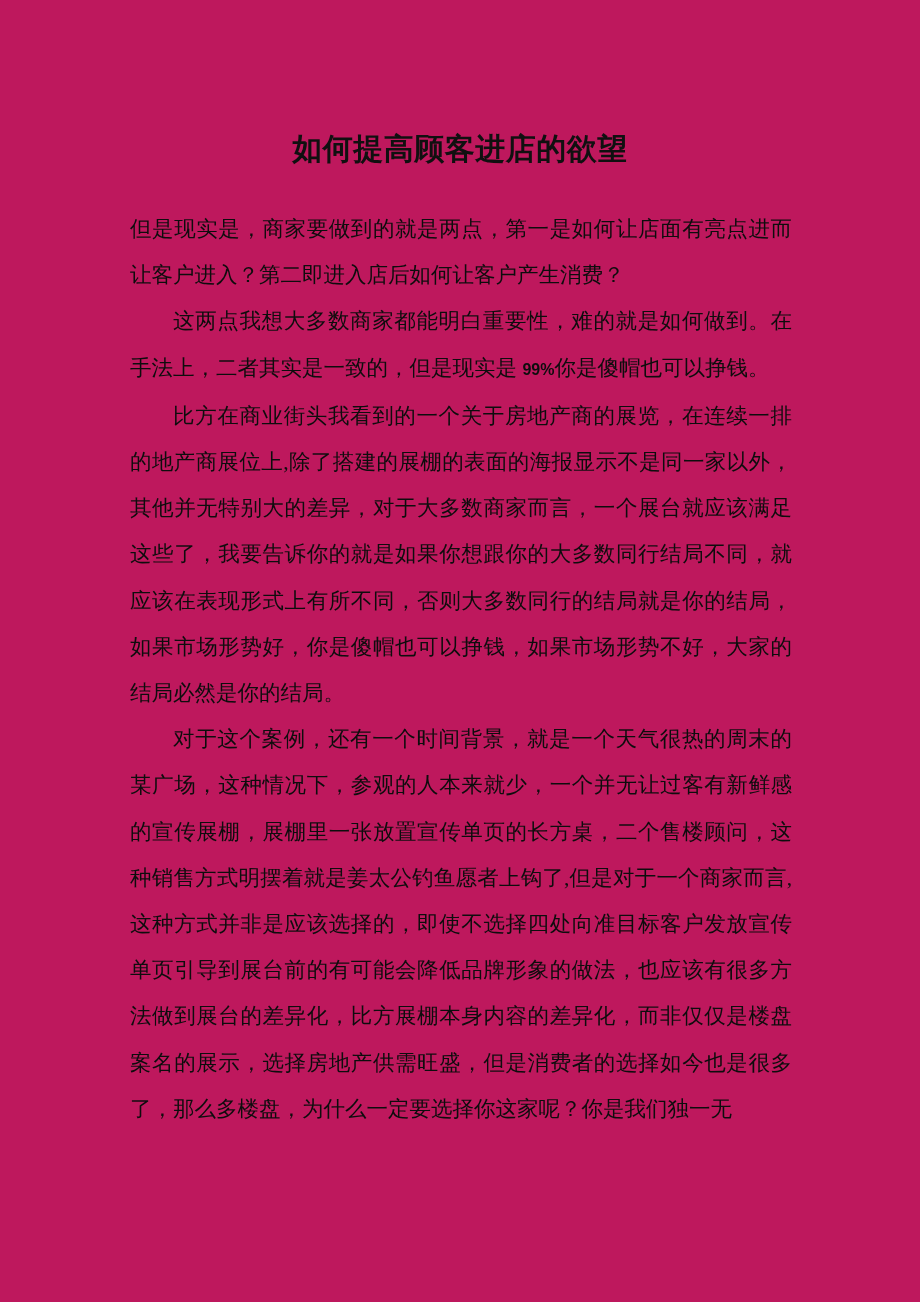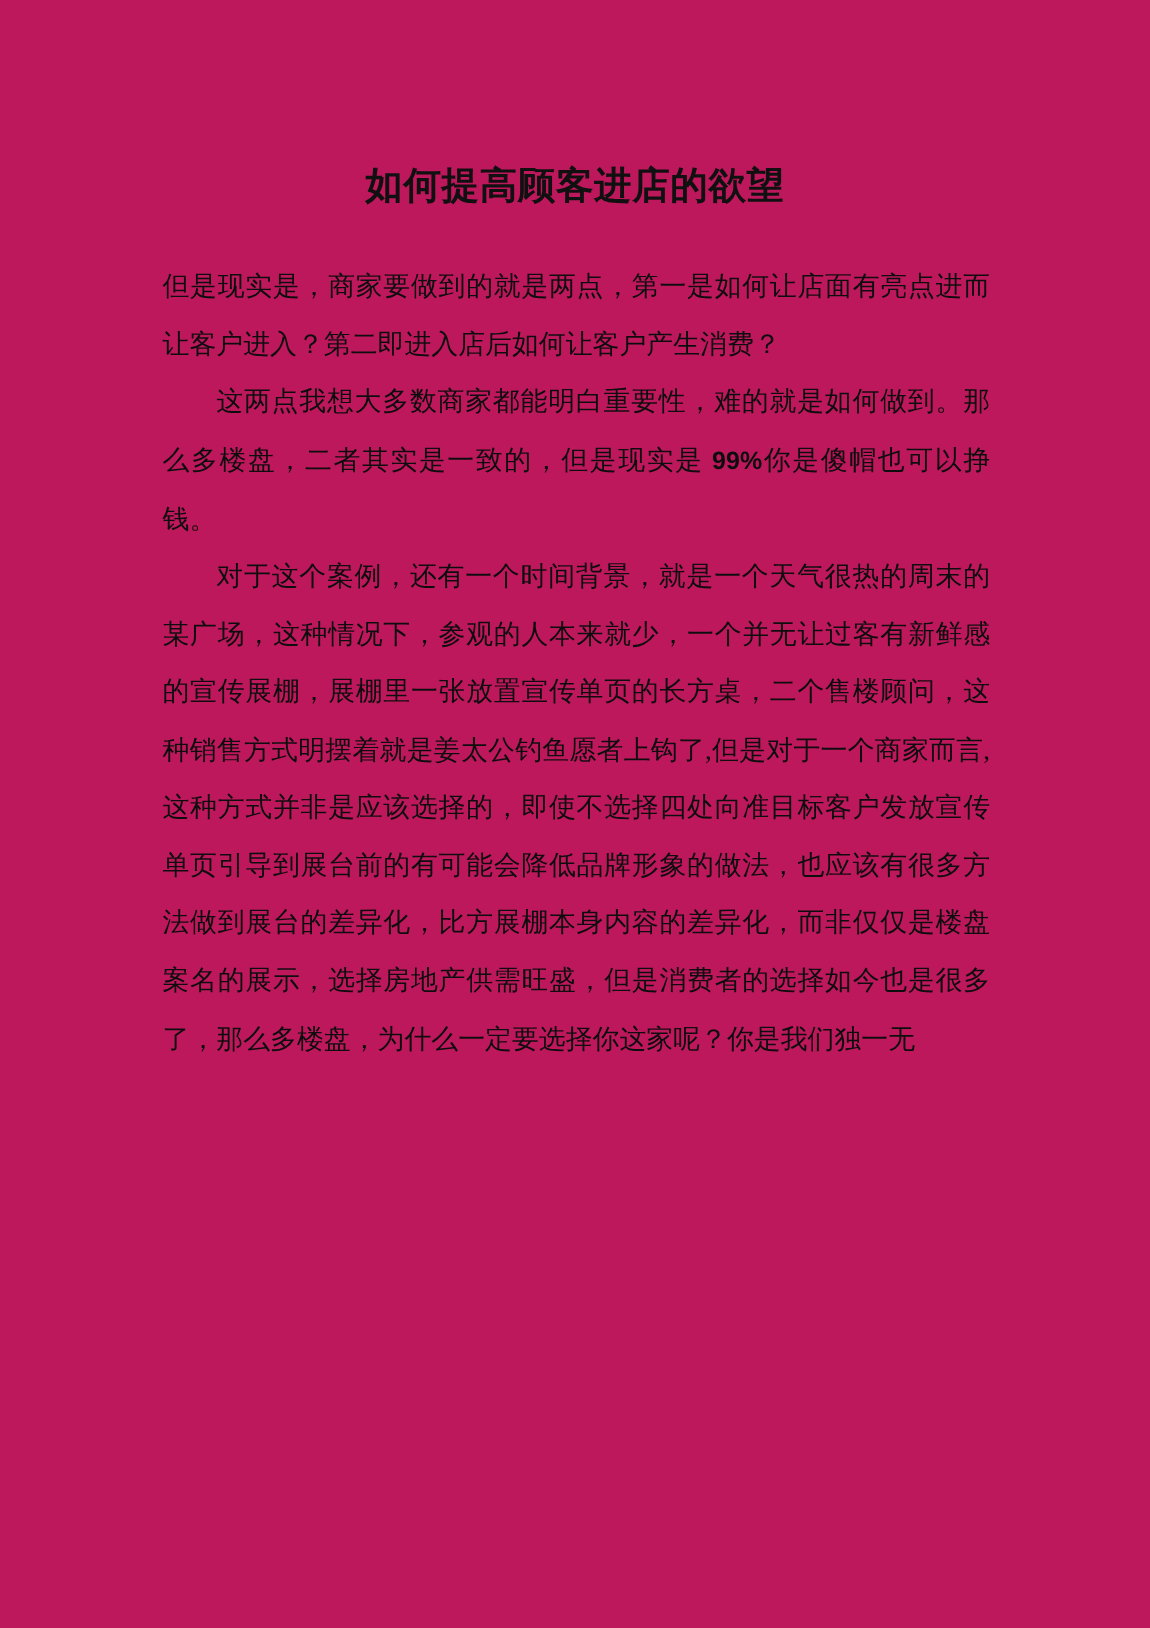--- a/index.html
+++ b/index.html
@@ -47,35 +47,36 @@
     text-justify: inter-ideograph;
     word-break: break-all;
     letter-spacing: 0px;
   }
   p.para.indent {
     text-indent: 43px;
   }
   .emph-num {
     font-family: "Liberation Sans", "DejaVu Sans", sans-serif;
     font-weight: bold;
-    font-size: 20px;
+    font-size: 16px;
     letter-spacing: 0px;
   }
 </style>
 </head>
 <body>
 
 <div class="page">
 
   <h1 class="doc-title">如何提高顾客进店的欲望</h1>
 
   <div class="body-block">
 
     <p class="para">但是现实是，商家要做到的就是两点，第一是如何让店面有亮点进而让客户进入？第二即进入店后如何让客户产生消费？</p>
 
-    <p class="para indent"><span>这两点我想大多数商家都能明白重要性，难的就是如何做到。那么多楼盘，二者其实是一致的，但是现实是 </span><span class="emph-num">99%</span><span>你是傻帽也可以挣钱。</span></p>
+    <p class="para indent"><span>这两点我想大多数商家都能明白重要性，难的就是如何做到。在手法上，二者其实是一致的，但是现实是 </span><span class="emph-num">99%</span><span>你是傻帽也可以挣钱。</span></p>
 
+    <p class="para indent">比方在商业街头我看到的一个关于房地产商的展览，在连续一排的地产商展位上,除了搭建的展棚的表面的海报显示不是同一家以外，其他并无特别大的差异，对于大多数商家而言，一个展台就应该满足这些了，我要告诉你的就是如果你想跟你的大多数同行结局不同，就应该在表现形式上有所不同，否则大多数同行的结局就是你的结局，如果市场形势好，你是傻帽也可以挣钱，如果市场形势不好，大家的结局必然是你的结局。</p>
 
     <p class="para indent">对于这个案例，还有一个时间背景，就是一个天气很热的周末的某广场，这种情况下，参观的人本来就少，一个并无让过客有新鲜感的宣传展棚，展棚里一张放置宣传单页的长方桌，二个售楼顾问，这种销售方式明摆着就是姜太公钓鱼愿者上钩了,但是对于一个商家而言,这种方式并非是应该选择的，即使不选择四处向准目标客户发放宣传单页引导到展台前的有可能会降低品牌形象的做法，也应该有很多方法做到展台的差异化，比方展棚本身内容的差异化，而非仅仅是楼盘案名的展示，选择房地产供需旺盛，但是消费者的选择如今也是很多了，那么多楼盘，为什么一定要选择你这家呢？你是我们独一无</p>
 
   </div>
 
 </div>
 
 </body></html>

